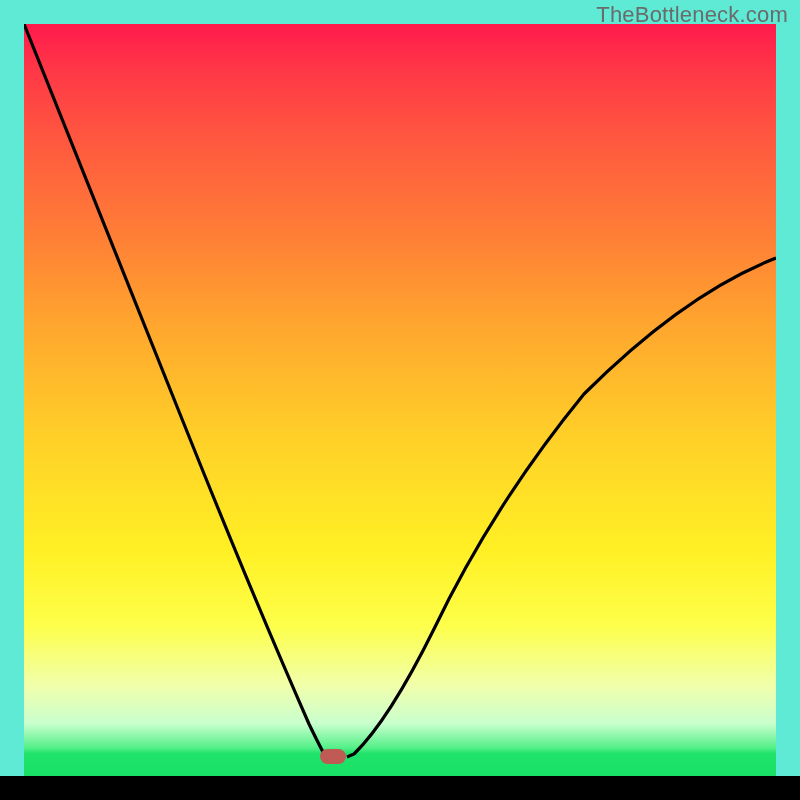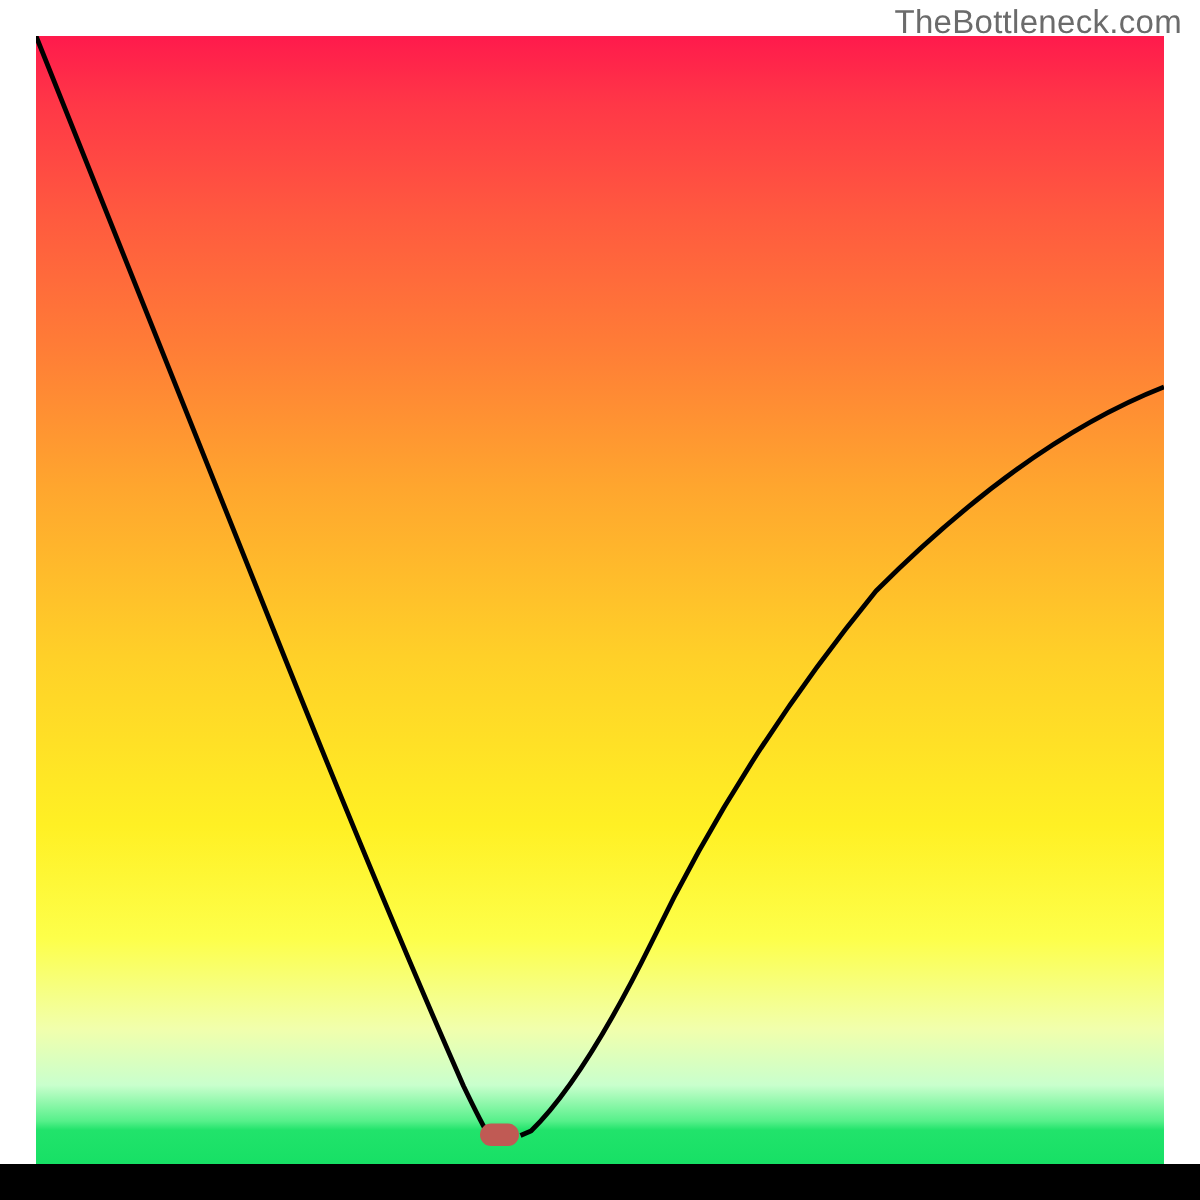--- a/index.html
+++ b/index.html
@@ -10,21 +10,21 @@
     background: #000;
     overflow: hidden;
     font-family: Arial, Helvetica, sans-serif;
   }
   .frame {
     position: absolute;
     left: 0;
     top: 0;
     width: 800px;
     height: 776px;
-    background: #ffffff;
+    background: #5eead4;
   }
   .plot {
     position: absolute;
     left: 24px;
     top: 24px;
     width: 752px;
     height: 752px;
     background: linear-gradient(to bottom,
       #ff1a4c 0%,
       #ff3747 6%,

